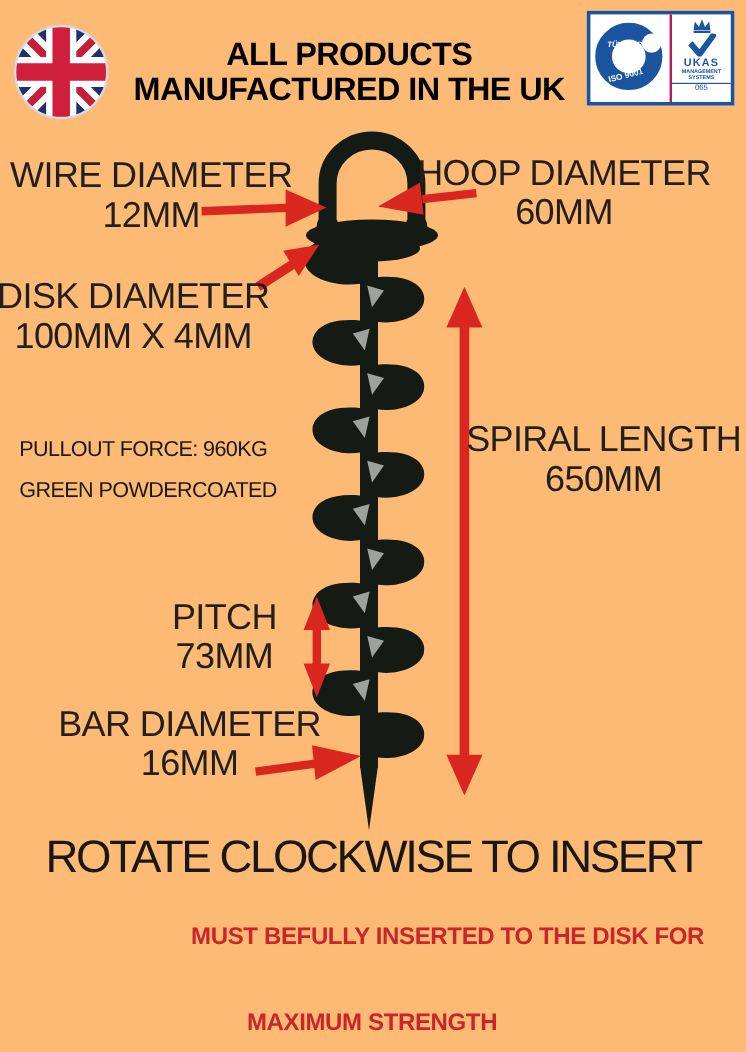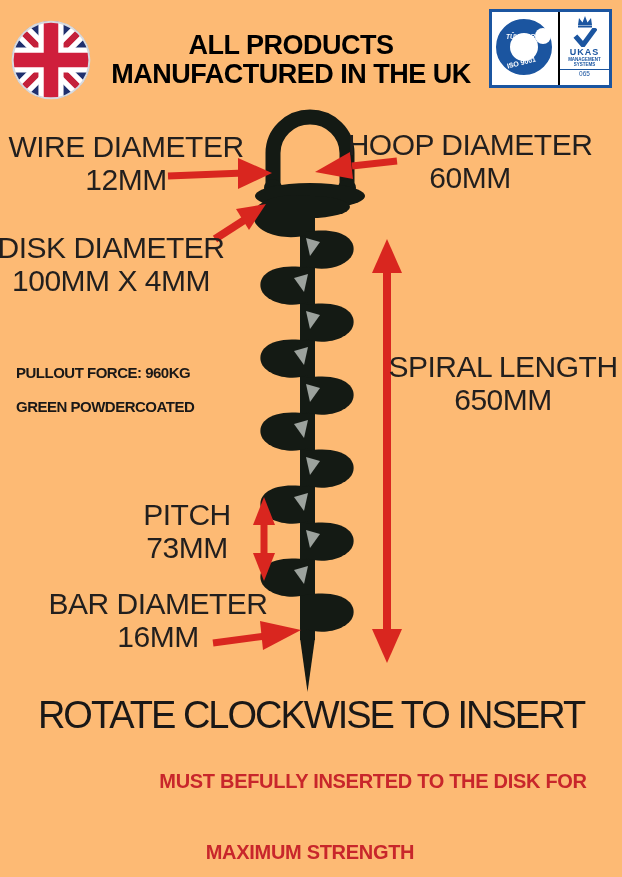--- a/index.html
+++ b/index.html
@@ -14,33 +14,33 @@
     text-align:center;font-weight:bold;font-size:27px;line-height:29px;
     letter-spacing:-0.5px;color:#000;white-space:nowrap;
   }
   
   .cert{
     position:absolute;left:489px;top:9px;width:123px;height:79px;
     border:3px solid #1b55a0;background:#fff;box-sizing:border-box;display:flex;
   }
   .cert .tuv{width:66px;position:relative;}
   .cert .ukas{
-    flex:1;border-left:2px solid #000000;display:flex;flex-direction:column;
+    flex:1;border-left:2px solid #be185d;display:flex;flex-direction:column;
     align-items:center;padding-top:3px;box-sizing:border-box;
   }
   .ukas-name{font-size:9px;font-weight:bold;color:#1b55a0;letter-spacing:1px;line-height:10px;}
   .ukas-sub{font-size:4.5px;color:#1b55a0;line-height:5px;text-align:center;font-weight:bold;}
   .ukas-num{font-size:6.5px;color:#1b55a0;margin-top:2px;border-top:1px solid #1b55a0;width:100%;text-align:center;line-height:8px;}
   
   .lbl{
     position:absolute;transform:translateX(-50%);text-align:center;
     font-size:30px;line-height:33px;letter-spacing:-0.5px;white-space:nowrap;color:#221f1e;
   }
   .note-bold{
-    position:absolute;left:16px;font-weight:bold;font-size:15px;letter-spacing:-0.5px;
+    position:absolute;left:16px;font-weight:normal;font-size:18px;letter-spacing:-0.5px;
     color:#1a1817;white-space:nowrap;
   }
   .rotate-note{
     position:absolute;left:311px;transform:translateX(-50%);top:694px;
     font-size:38px;letter-spacing:-2px;white-space:nowrap;color:#1a1817;
   }
   .red-note{
     position:absolute;transform:translateX(-50%);font-weight:bold;font-size:20px;
     letter-spacing:-0.3px;color:#c8262b;white-space:nowrap;
   }

